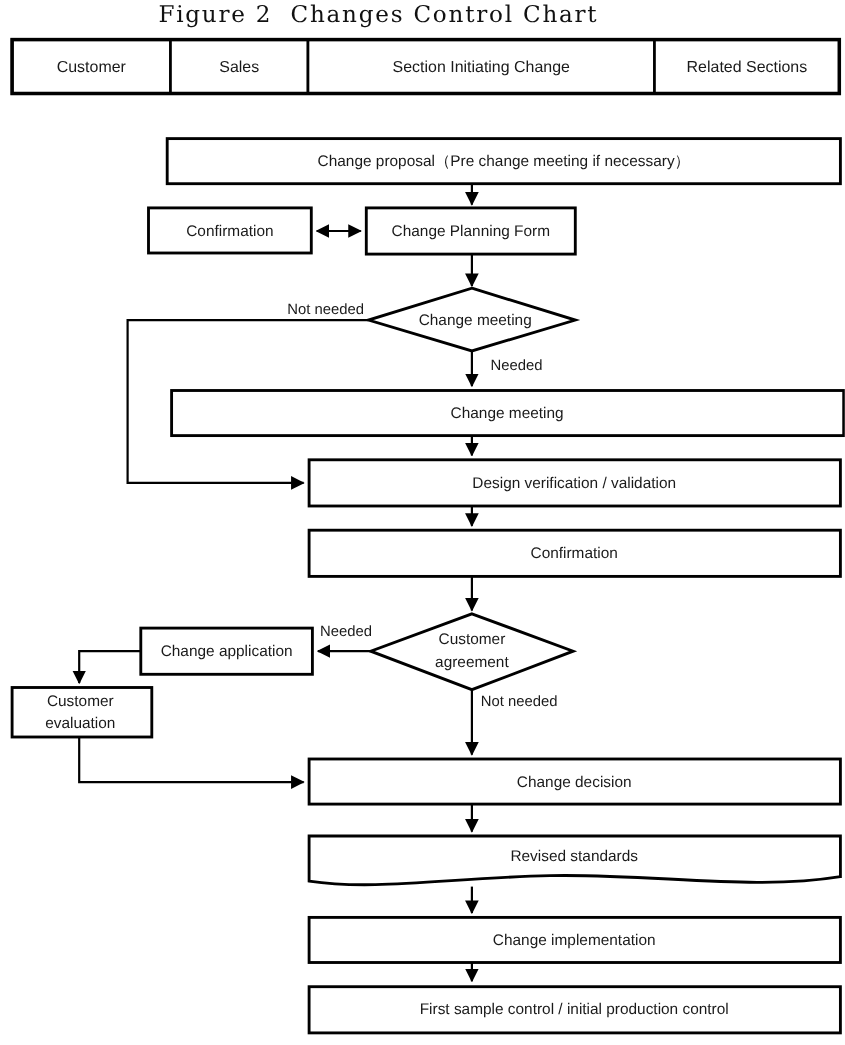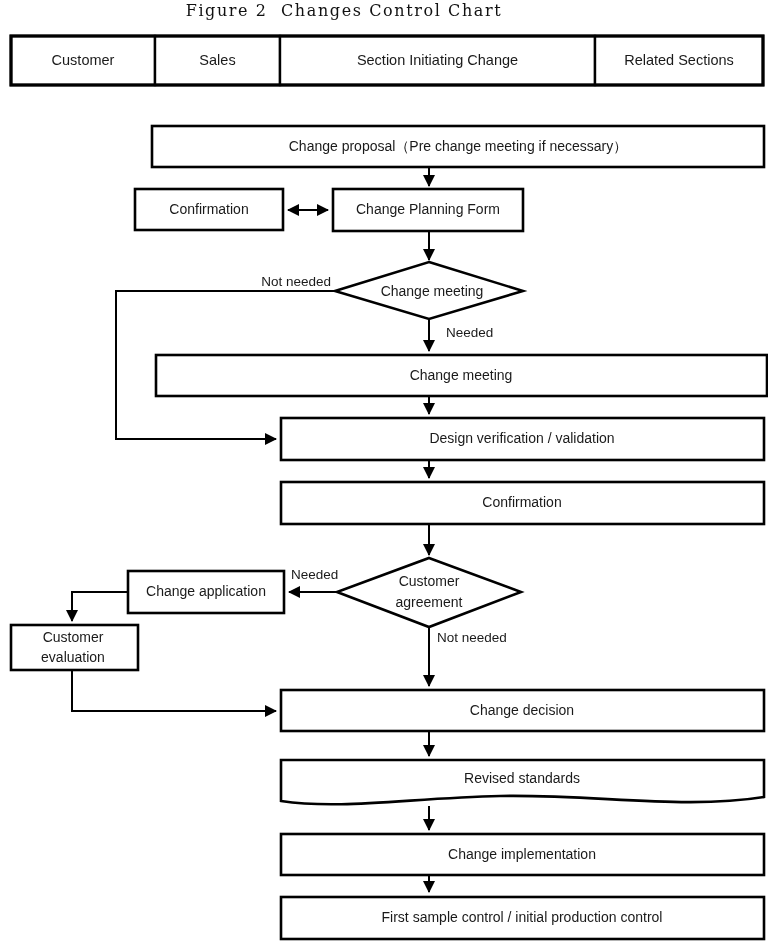--- a/index.html
+++ b/index.html
@@ -19,21 +19,21 @@
     height: 950px;
     background: #ffffff;
   }
   .fig-title {
     position: absolute;
     left: 0;
     top: 1px;
     width: 688px;
     text-align: center;
     font-family: "DejaVu Serif", serif;
-    font-size: 16px;
+    font-size: 21px;
     letter-spacing: 1.6px;
     color: #111111;
     white-space: pre;
   }
   svg.diagram {
     position: absolute;
     left: 0;
     top: 0;
     width: 768px;
     height: 950px;

